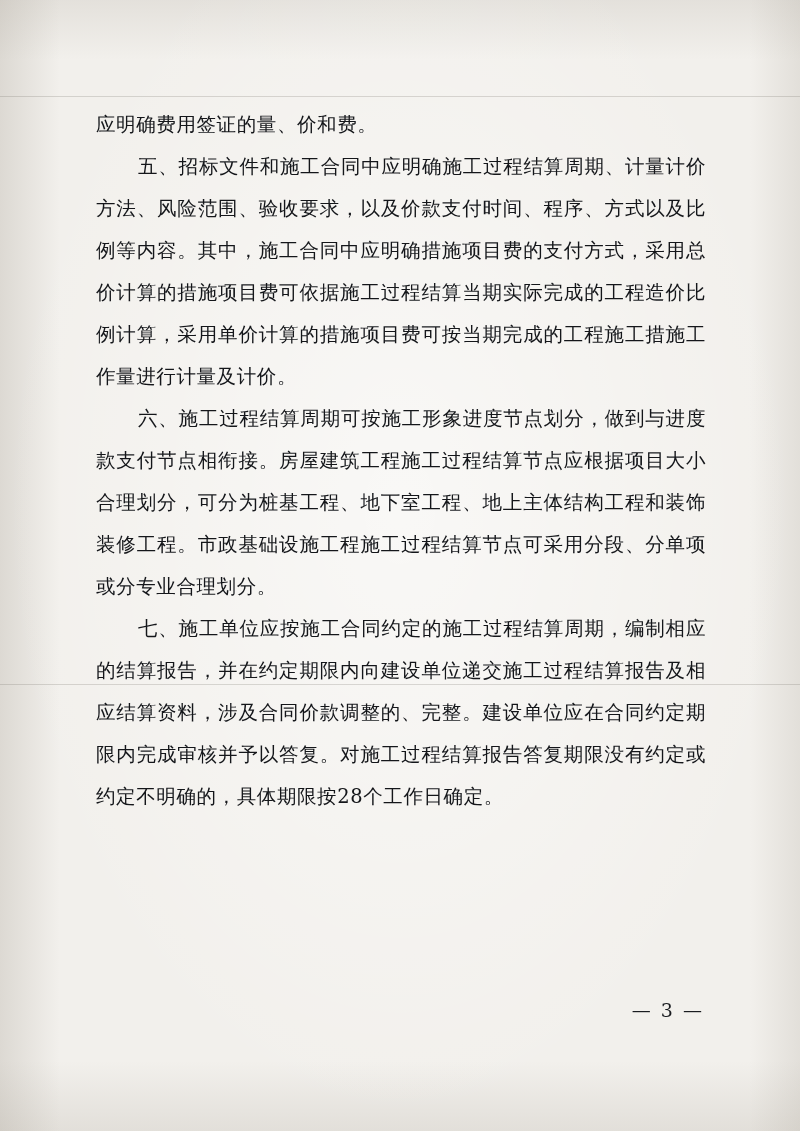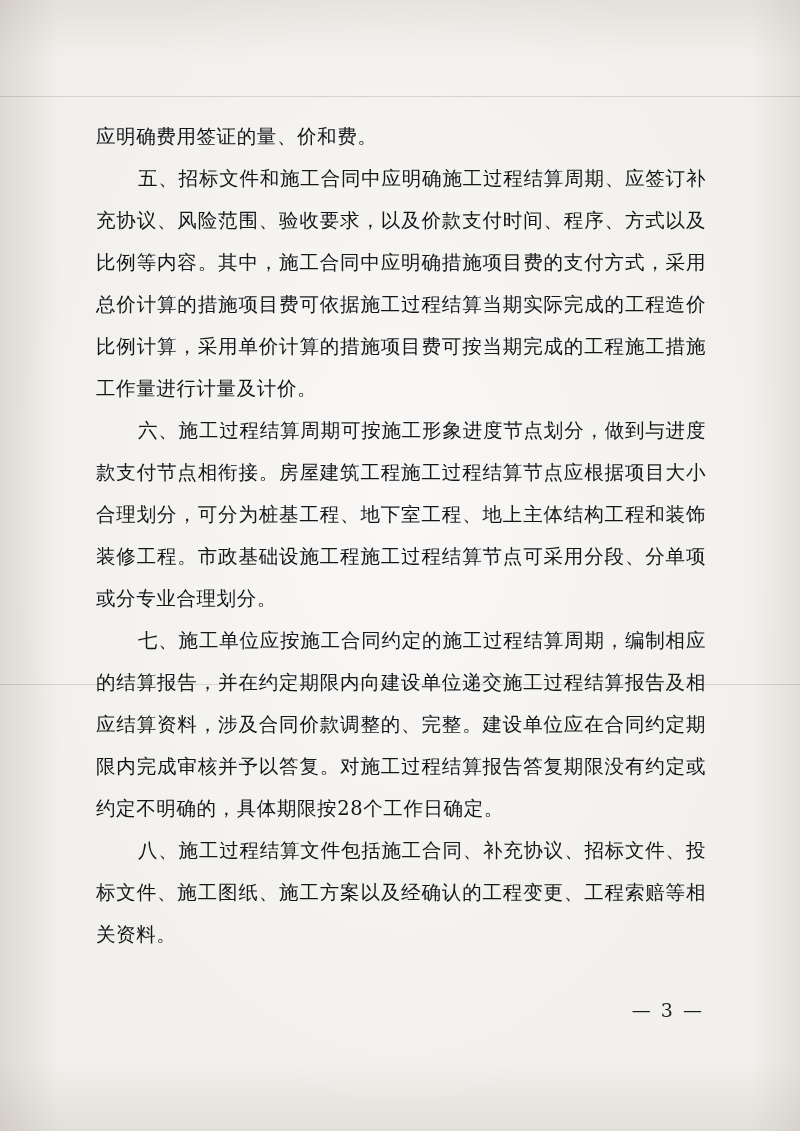--- a/index.html
+++ b/index.html
@@ -31,21 +31,21 @@
     position: absolute;
     left: 0;
     right: 0;
     height: 1px;
     background: rgba(120,115,107,0.25);
     pointer-events: none;
   }
   .content {
     position: absolute;
     left: 96px;
-    top: 116px;
+    top: 104px;
     width: 610px;
   }
   .para {
     font-family: "DejaVu Serif", "Liberation Serif", serif;
     font-size: 19.5px;
     line-height: 42px;
     color: #14161a;
     text-align: justify;
     text-justify: inter-ideograph;
     letter-spacing: 0.6px;
@@ -67,20 +67,19 @@
 </head>
 <body>
 
 <div class="page">
   <div class="paper-tint"></div>
   <div class="scan-line" style="top:96px;"></div>
   <div class="scan-line" style="top:684px;"></div>
 
   <div class="content">
     <p class="para">应明确费用签证的量、价和费。</p>
-    <p class="para indent">五、招标文件和施工合同中应明确施工过程结算周期、应签订补充协议、风险范围、验收要求，以及价款支付时间、程序、方式以及比例等内容。其中，施工合同中应明确措施项目费的支付方式，采用总价计算的措施项目费可依据施工过程结算当期实际完成的工程造价比例计算，采用单价计算的措施项目费可按当期完成的工程施工措施工作量进行计量及计价。</p>
+    <p class="para indent">五、招标文件和施工合同中应明确施工过程结算周期、计量计价方法、风险范围、验收要求，以及价款支付时间、程序、方式以及比例等内容。其中，施工合同中应明确措施项目费的支付方式，采用总价计算的措施项目费可依据施工过程结算当期实际完成的工程造价比例计算，采用单价计算的措施项目费可按当期完成的工程施工措施工作量进行计量及计价。</p>
     <p class="para indent">六、施工过程结算周期可按施工形象进度节点划分，做到与进度款支付节点相衔接。房屋建筑工程施工过程结算节点应根据项目大小合理划分，可分为桩基工程、地下室工程、地上主体结构工程和装饰装修工程。市政基础设施工程施工过程结算节点可采用分段、分单项或分专业合理划分。</p>
     <p class="para indent">七、施工单位应按施工合同约定的施工过程结算周期，编制相应的结算报告，并在约定期限内向建设单位递交施工过程结算报告及相应结算资料，涉及合同价款调整的、完整。建设单位应在合同约定期限内完成审核并予以答复。对施工过程结算报告答复期限没有约定或约定不明确的，具体期限按28个工作日确定。</p>
-    <p class="para indent">八、施工过程结算文件包括施工合同、补充协议、招标文件、投标文件、施工图纸、施工方案以及经确认的工程变更、工程索赔等相关资料。</p>
   </div>
 
   <div class="page-number">— 3 —</div>
 </div>
 
 </body></html>

